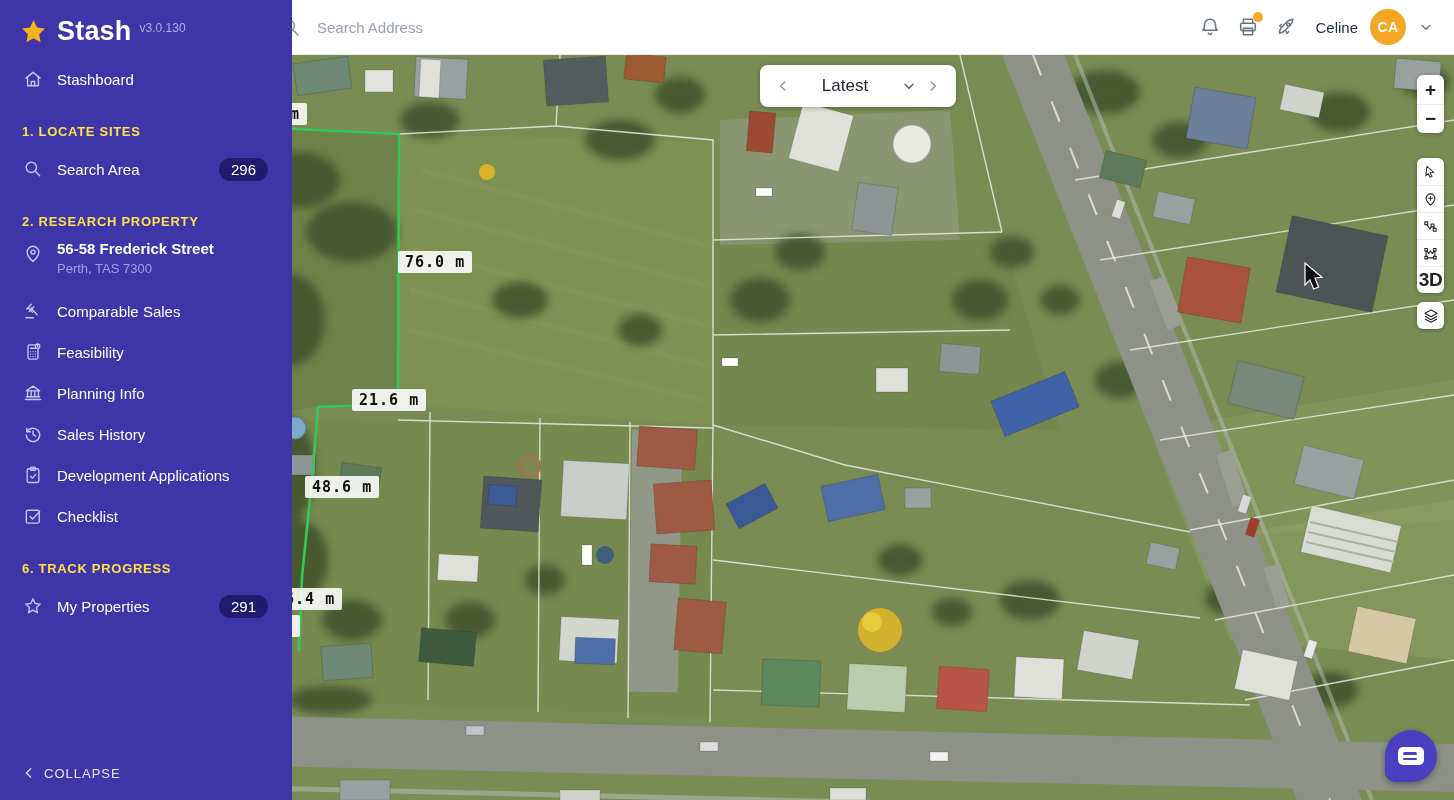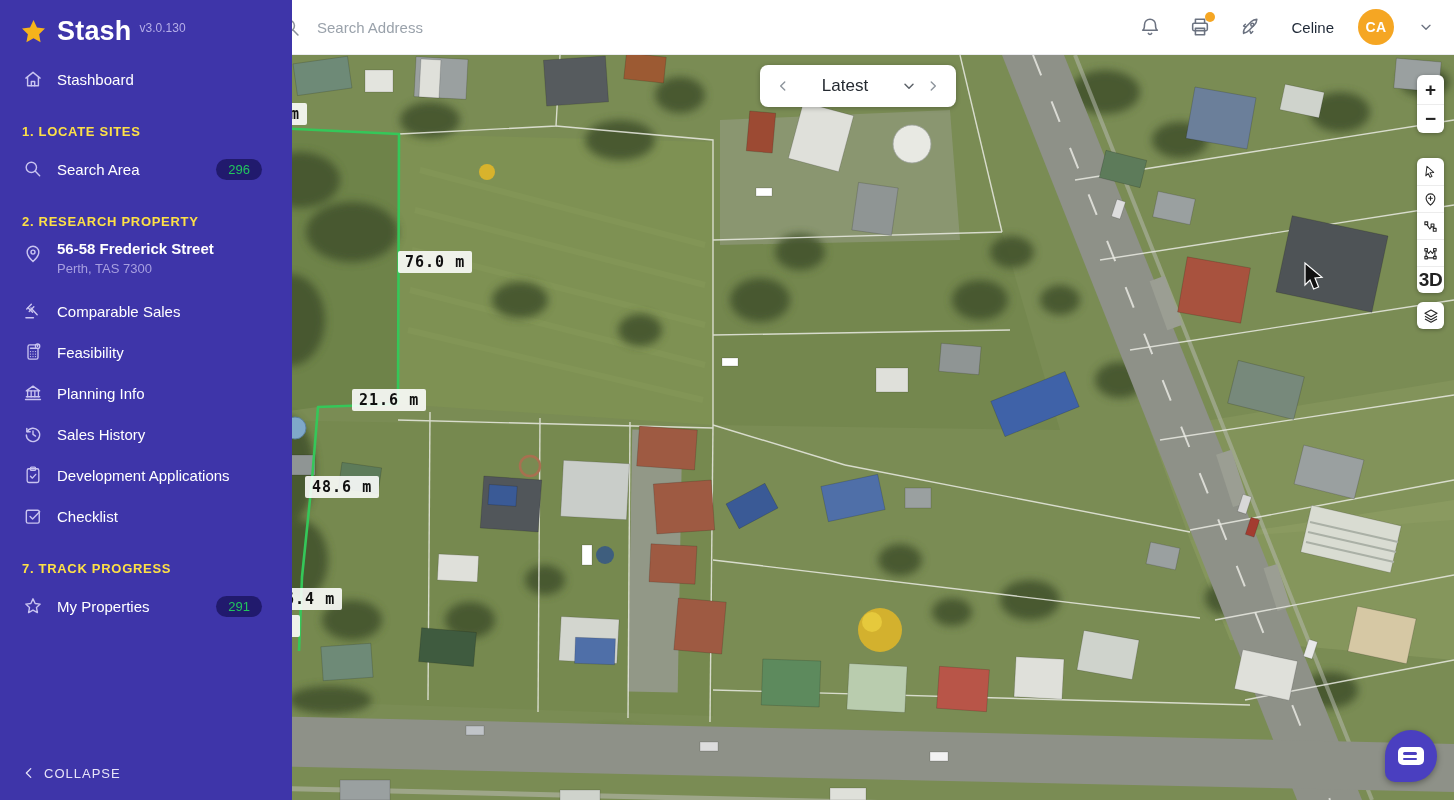--- a/index.html
+++ b/index.html
@@ -6,38 +6,38 @@
   .stage{position:relative;width:1454px;height:800px;overflow:hidden;
          font-family:"Liberation Sans",sans-serif;-webkit-font-smoothing:antialiased;}
 
   
   .sidebar{position:absolute;left:0;top:0;width:292px;height:800px;background:#3E35A9;color:#fff;z-index:30;}
   .logo{display:flex;align-items:center;padding:16px 0 0 20px;}
   .logo .star{width:27px;height:27px;flex:0 0 auto;}
   .logo .name{font-size:27px;font-weight:700;margin-left:10px;letter-spacing:.2px;}
   .logo .ver{font-size:12px;color:#B5AEE8;margin-left:8px;margin-top:-8px;}
   .section{font-size:13px;font-weight:700;color:#fde047;letter-spacing:.7px;padding:0 22px;margin:24px 0 0;line-height:18px;}
-  .nav-item{display:flex;align-items:center;height:40px;padding:0 30px 0 22px;font-size:15px;color:#fff;cursor:pointer;margin-bottom:1px;}
+  .nav-item{display:flex;align-items:center;height:40px;padding:0 24px 0 22px;font-size:15px;color:#fff;cursor:pointer;margin-bottom:1px;}
   .nav-item .nicon{width:21px;height:21px;margin-right:14px;flex:0 0 auto;display:flex;align-items:center;justify-content:center;}
   .nav-item svg{stroke:#C9C4F0;}
-  .badge{margin-left:auto;background:rgba(26,19,92,.78);padding:3px 12px;border-radius:13px;font-size:13px;color:#22c55e;}
+  .badge{margin-left:auto;background:rgba(26,19,92,.78);padding:3px 12px;border-radius:13px;font-size:15px;color:#ffffff;}
   .prop-item{display:flex;align-items:flex-start;padding:8px 18px 4px 22px;cursor:pointer;}
   .prop-item .nicon{width:21px;height:21px;margin-right:14px;margin-top:4px;display:flex;align-items:center;justify-content:center;}
   .prop-line1{font-size:15px;font-weight:600;line-height:20px;}
   .prop-line2{font-size:13px;color:#A79FE0;line-height:20px;}
   .collapse{position:absolute;left:22px;bottom:12px;display:flex;align-items:center;height:30px;font-size:13px;letter-spacing:1px;color:#E7E4F8;cursor:pointer;}
   .collapse svg{margin-right:8px;}
 
   
   .topbar{position:absolute;left:260px;top:0;right:0;height:55px;background:#fff;z-index:20;
           display:flex;align-items:center;padding:4px 20px;box-sizing:border-box;border-bottom:1px solid #ececf0;}
   .search-wrap{display:flex;align-items:center;flex:1;}
   .search-wrap input{border:none;outline:none;font-size:15px;margin-left:14px;width:320px;color:#333;font-family:"Liberation Sans",sans-serif;}
   .search-wrap input::placeholder{color:#9aa2ab;}
-  .tb-right{display:flex;align-items:center;gap:24px;}
+  .tb-right{display:flex;align-items:center;gap:12px;}
   .tb-icon{position:relative;width:26px;height:26px;display:flex;align-items:center;justify-content:center;cursor:pointer;}
   .tb-icon svg{stroke:#6b7280;}
   .notif-dot{position:absolute;top:-2px;right:-2px;width:10px;height:10px;border-radius:50%;background:#F5A623;}
   .user-name{font-size:15px;color:#1f2937;margin-left:4px;}
   .avatar{width:36px;height:36px;border-radius:50%;background:#F5A623;color:#fff;font-weight:700;font-size:14px;
           display:flex;align-items:center;justify-content:center;letter-spacing:.5px;cursor:pointer;}
 
   
   .map-area{position:absolute;left:260px;top:55px;right:0;bottom:0;overflow:hidden;background:#7a8c54;}
   .map-area > svg.basemap{position:absolute;left:0;top:0;}
@@ -184,21 +184,21 @@
     <div class="nav-item">
       <span class="nicon">
         <svg width="20" height="20" viewBox="0 0 24 24" fill="none" stroke-width="1.7" stroke-linecap="round" stroke-linejoin="round">
             <rect x="4" y="5" width="15.5" height="15.5" rx="2"></rect>
             <path d="M8.5 12.5l3 3L20 7"></path>
           </svg>
       </span>
       <span>Checklist</span>
     </div>
 
-    <div class="section">7. TRACK PROGRESS</div>
+    <div class="section">6. TRACK PROGRESS</div>
 
     <div class="nav-item" style="margin-top:8px">
       <span class="nicon">
         <svg width="20" height="20" viewBox="0 0 24 24" fill="none" stroke-width="1.7" stroke-linejoin="round">
             <path d="M12 3.4l2.6 5.6 6 .7-4.4 4.2 1.1 6-5.3-3-5.3 3 1.1-6L3.4 9.7l6-.7z"></path>
           </svg>
       </span>
       <span>My Properties</span>
       <span class="badge">291</span>
     </div>

